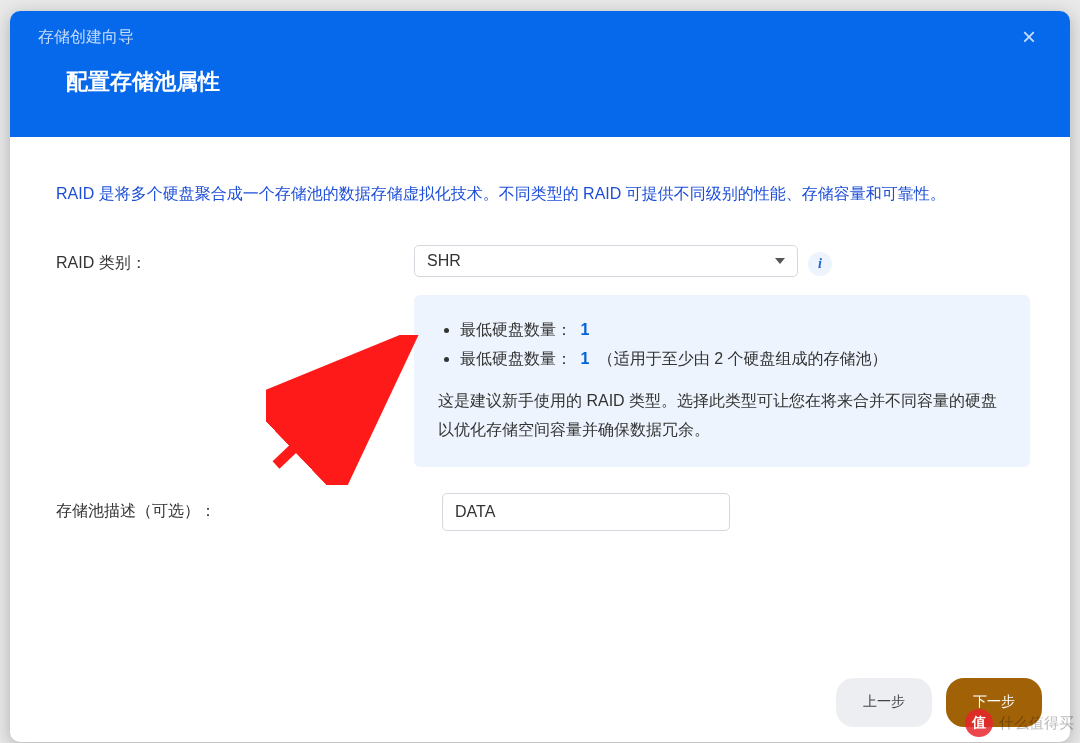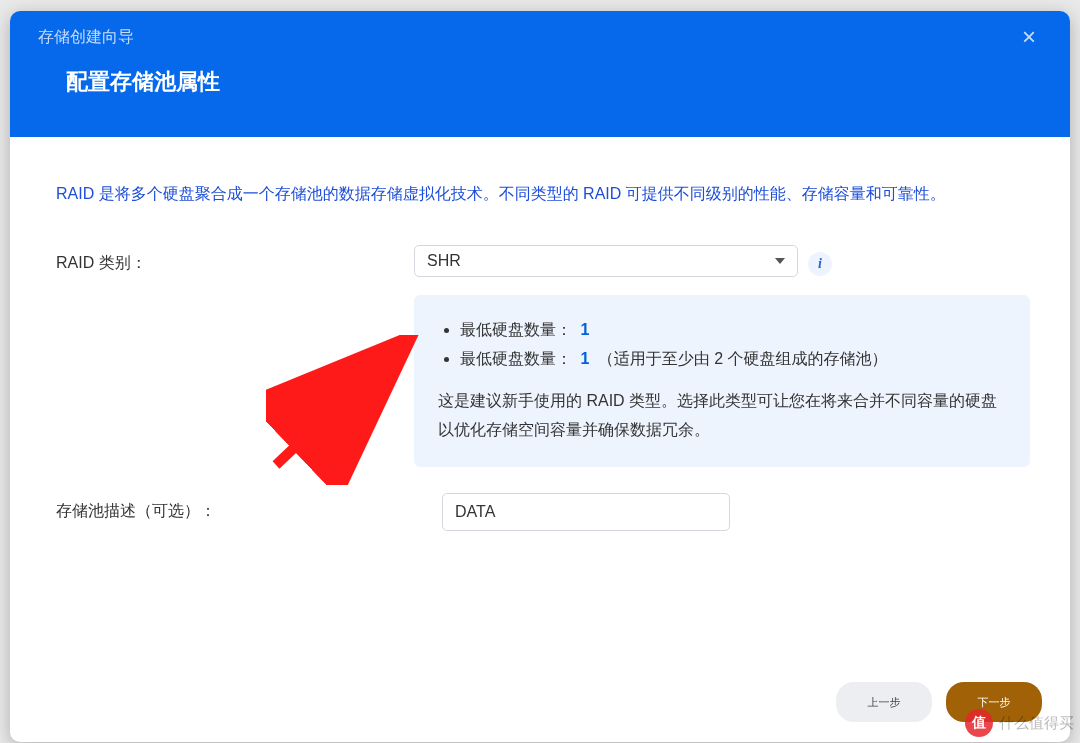--- a/index.html
+++ b/index.html
@@ -163,25 +163,25 @@
   .footer {
     height: 70px;
     flex-shrink: 0;
     display: flex;
     align-items: center;
     justify-content: flex-end;
     padding: 0 28px 10px 0;
     gap: 14px;
   }
   .btn {
-    height: 40px;
+    height: 49px;
     min-width: 96px;
     border-radius: 18px;
     border: none;
-    font-size: 11px;
+    font-size: 14px;
     cursor: pointer;
     padding: 0 22px;
   }
   .btn-secondary {
     background: #eceef1;
     color: #444;
   }
   .btn-primary {
     background: #a16207;
     color: #fff;

